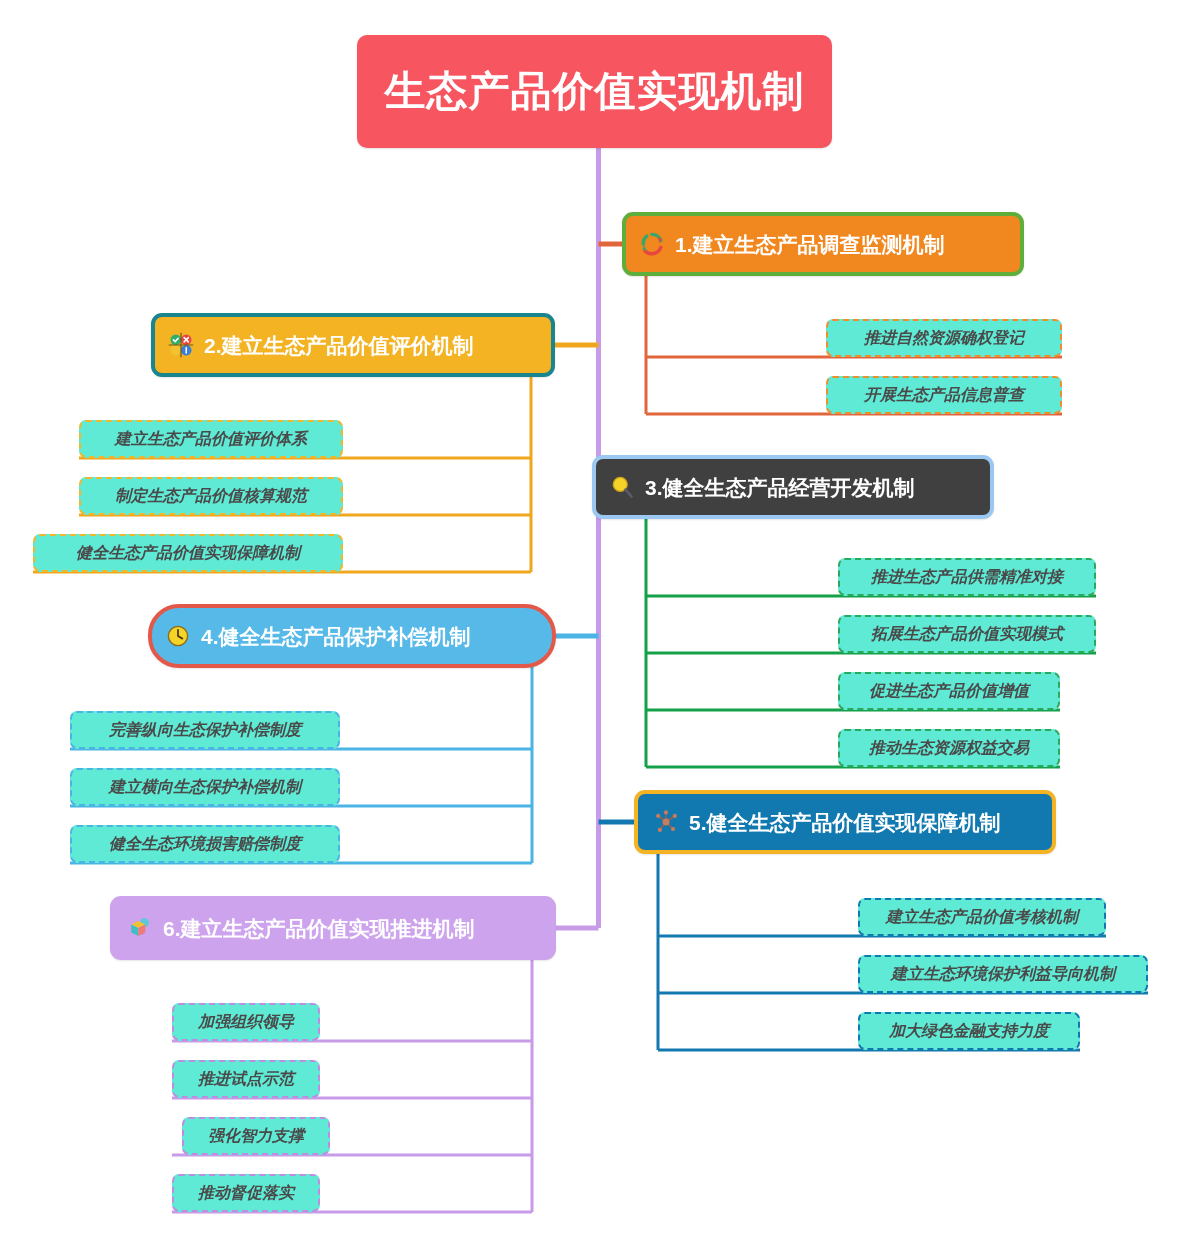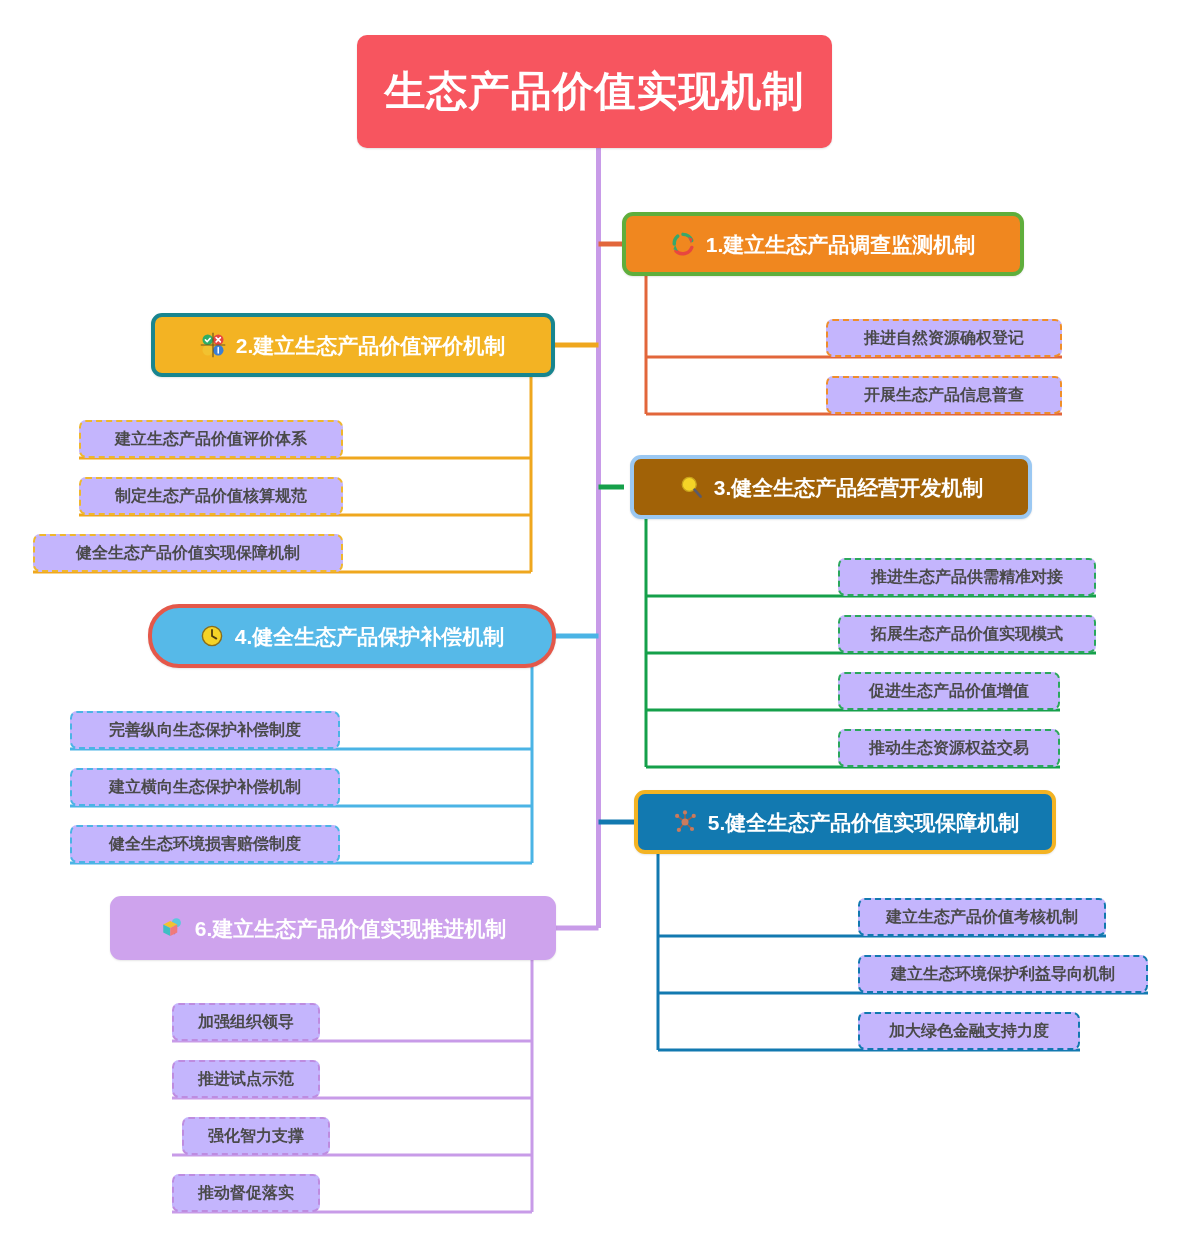--- a/index.html
+++ b/index.html
@@ -27,21 +27,20 @@
     pointer-events: none;
   }
 
   
   .node {
     position: absolute;
     box-sizing: border-box;
     display: flex;
     align-items: center;
     z-index: 5;
-    justify-content: center;
   }
 
   
   .root-node {
     background: #F7555F;
     border-radius: 10px;
     justify-content: center;
     box-shadow: 0 1px 2px rgba(0,0,0,0.12);
   }
   .root-label {
@@ -76,25 +75,26 @@
     line-height: 1;
   }
 
   
   .leaf {
     position: absolute;
     box-sizing: border-box;
     border-style: dashed;
     border-width: 2px;
     border-radius: 7px;
-    background: #c4b5fd;
+    background: #5eead4;
     display: flex;
     align-items: center;
     justify-content: center;
     z-index: 5;
+    font-style: italic;
   }
   .leaf .l-label {
     font-size: 16px;
     font-weight: bold;
     color: #4a4a4a;
     white-space: nowrap;
     line-height: 1;
   }
 </style>
 </head>
@@ -174,21 +174,21 @@
   <div class="leaf" style="left:79px; top:420px; width:264px; height:38px; border-color:#EFB72C;">
     <span class="l-label">建立生态产品价值评价体系</span>
   </div>
   <div class="leaf" style="left:79px; top:477px; width:264px; height:38px; border-color:#EFB72C;">
     <span class="l-label">制定生态产品价值核算规范</span>
   </div>
   <div class="leaf" style="left:33px; top:534px; width:310px; height:38px; border-color:#EFB72C;">
     <span class="l-label">健全生态产品价值实现保障机制</span>
   </div>
 
-  <div class="node branch" style="left:630px; top:455px; width:402px; height:64px; background:#a16207; border-color:#9BC8F2;">
+  <div class="node branch" style="left:592px; top:455px; width:402px; height:64px; background:#404040; border-color:#9BC8F2;">
     <svg class="b-icon" viewBox="0 0 32 32">
       <circle cx="14" cy="13" r="8" fill="#F5D327" stroke="#C9A21C" stroke-width="1.5"></circle>
       <path d="M20 19 l7 8" stroke="#5a5a6a" stroke-width="3" stroke-linecap="round"></path>
     </svg>
     <span class="b-label">3.健全生态产品经营开发机制</span>
   </div>
   <div class="leaf" style="left:838px; top:558px; width:258px; height:38px; border-color:#2BA85C;">
     <span class="l-label">推进生态产品供需精准对接</span>
   </div>
   <div class="leaf" style="left:838px; top:615px; width:258px; height:38px; border-color:#2BA85C;">

